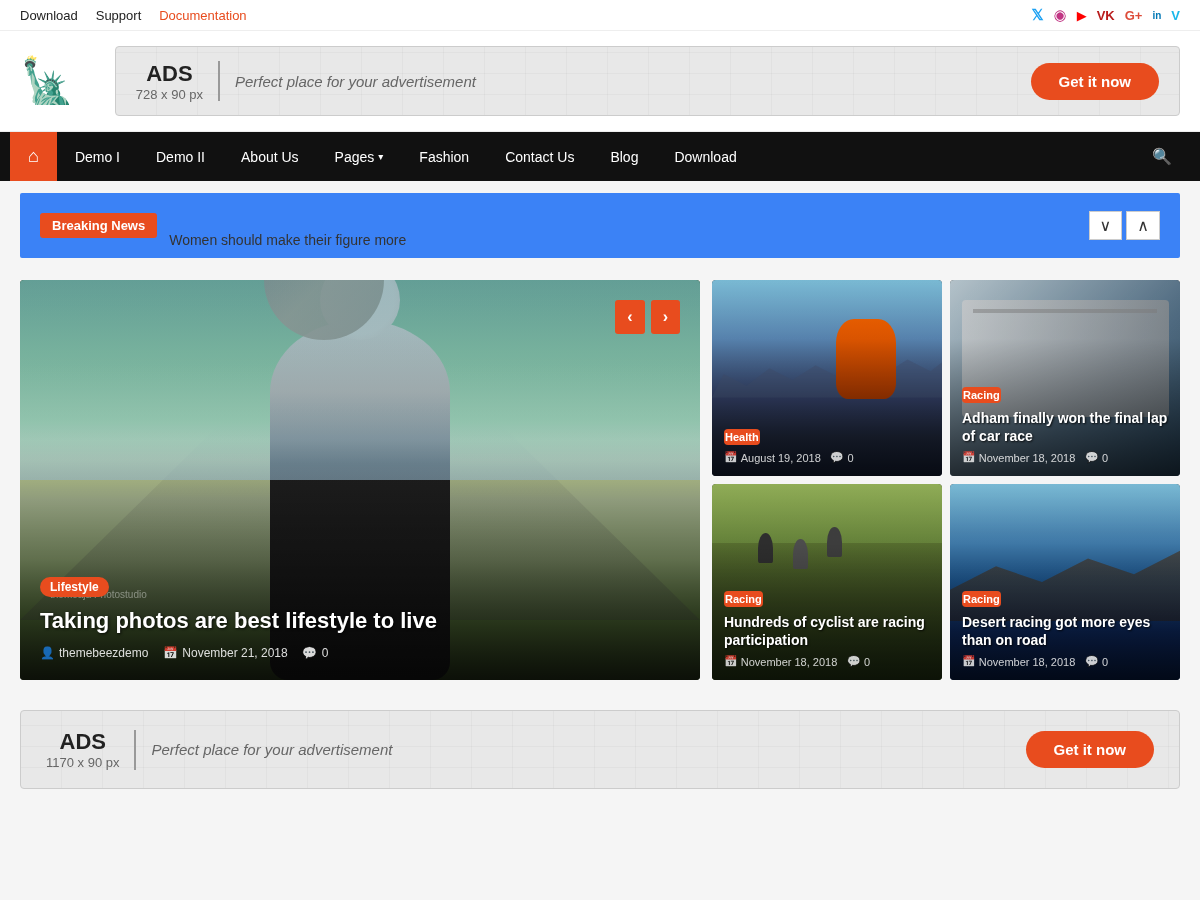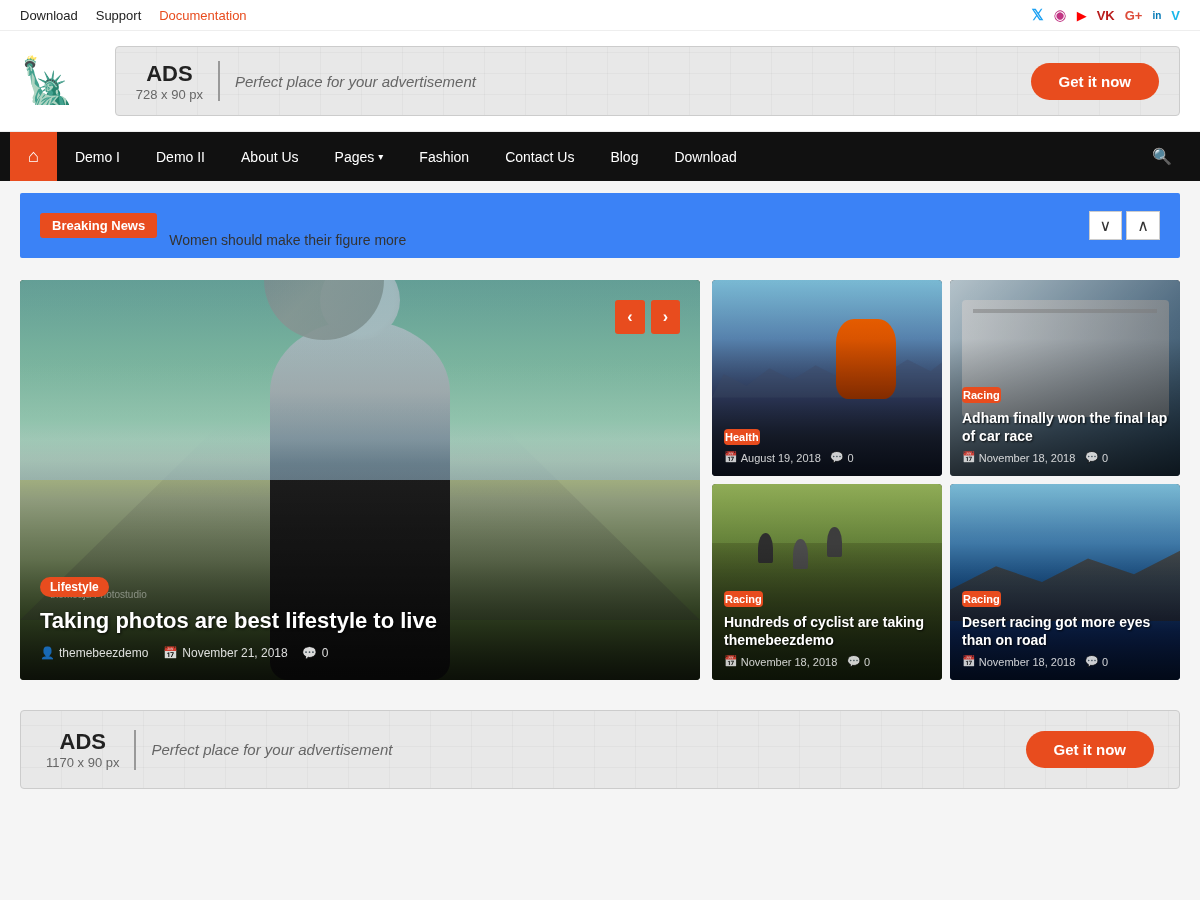--- a/index.html
+++ b/index.html
@@ -238,21 +238,21 @@
       <div class="article-card-bg" style="position:absolute; inset:0; background: linear-gradient(to bottom, #a0c060 0%, #709040 30%, #506030 60%, #304020 100%);">
 
         <div style="position:absolute; top:30%; left:0; right:0; bottom:0; background:linear-gradient(to bottom, rgba(80,100,40,0.5), rgba(40,60,20,0.8));"></div>
         <div style="position:absolute; top:25%; left:20%; width:15px; height:30px; background:#333; border-radius:50% 50% 10% 10%;"></div>
         <div style="position:absolute; top:28%; left:35%; width:15px; height:30px; background:#555; border-radius:50% 50% 10% 10%;"></div>
         <div style="position:absolute; top:22%; left:50%; width:15px; height:30px; background:#444; border-radius:50% 50% 10% 10%;"></div>
       </div>
       <div class="article-card-overlay"></div>
       <div class="article-card-content">
         <span class="card-category">Racing</span>
-        <div class="card-title">Hundreds of cyclist are taking themebeezdemo</div>
+        <div class="card-title">Hundreds of cyclist are racing participation</div>
         <div class="card-meta">
           <span>
               <span>📅</span> 
               <span>November 18, 2018</span>
             </span>
           <span>
               <span>💬</span> 
               <span>0</span>
             </span>
         </div>

